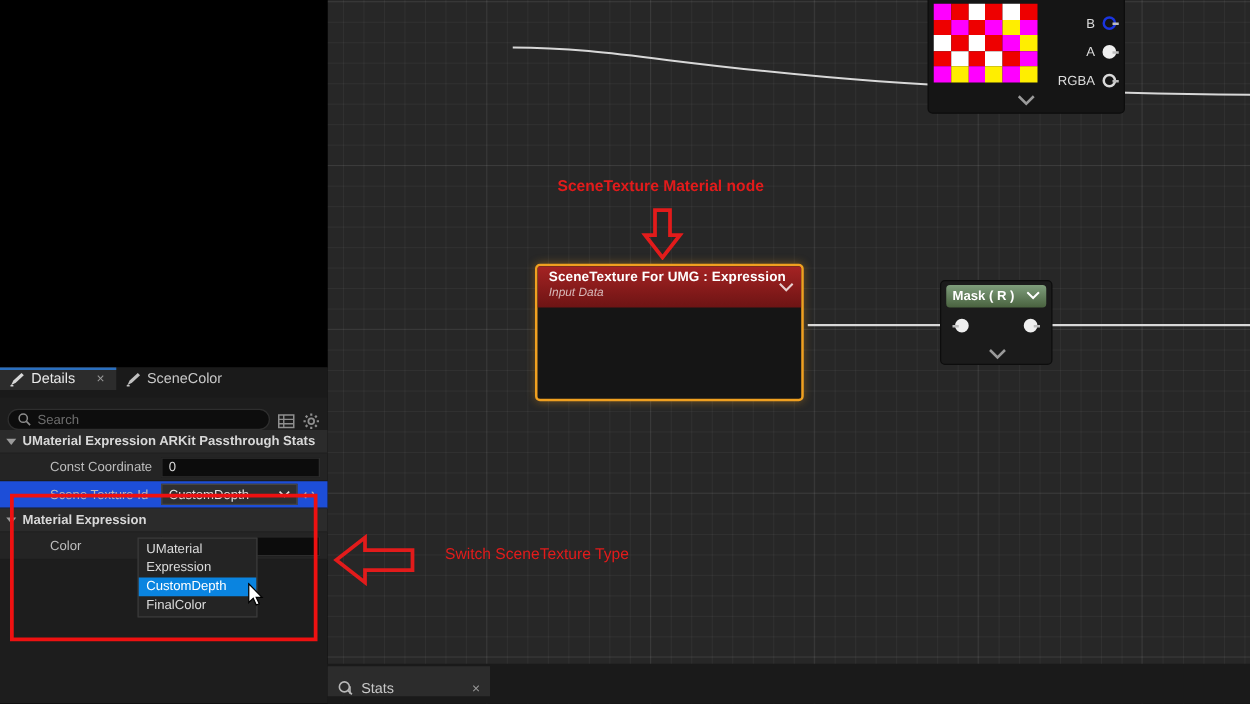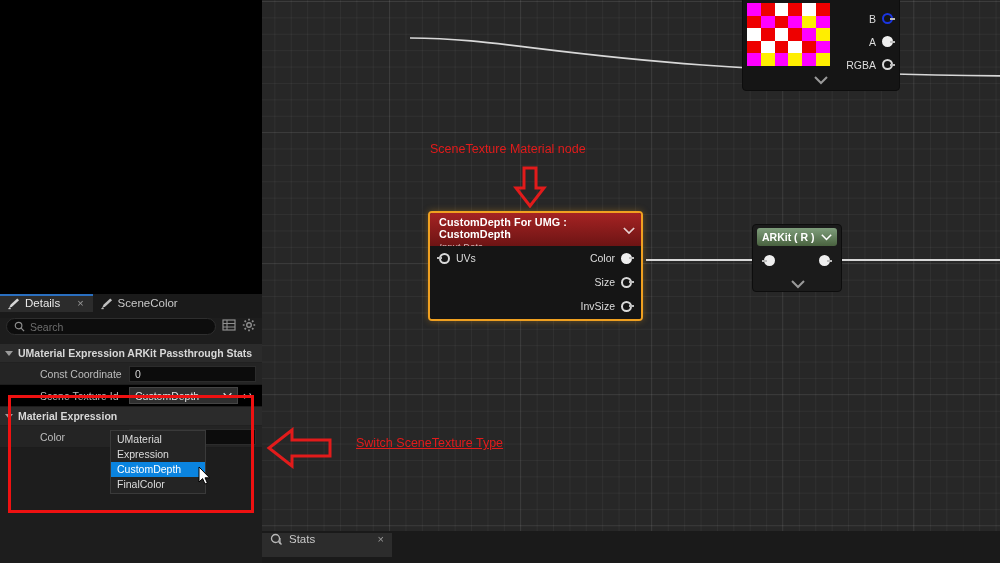--- a/index.html
+++ b/index.html
@@ -41,21 +41,21 @@
     position: relative;
   }
   .tab.active { background: #2c2c2c; color: #e9e9e9; }
   .tab.active::before {
     content:""; position:absolute; left:0; right:0; top:0; height:2px; background:#2a6fbf;
   }
   .tab .tclose { margin-left: 12px; font-size: 11px; color: #9a9a9a; }
   .pen-icon { width: 13px; height: 13px; display:block; }
 
   .searchrow {
-    display: flex; align-items: flex-start; gap: 6px;
+    display: flex; align-items: flex-end; gap: 6px;
     height: 26px; padding: 0 6px; background: #1d1d1d;
   }
   .searchbox {
     flex: 1; height: 17px; border-radius: 9px; background: #0d0d0d;
     border: 1px solid #2e2e2e; display: flex; align-items: center;
     padding: 0 7px; gap: 5px;
   }
   .searchbox input {
     flex:1; background: transparent; border: 0; outline: 0;
     color: #c9c9c9; font-size: 10.5px; font-family: "Liberation Sans", sans-serif;
@@ -67,21 +67,21 @@
     display:flex; align-items:center; gap:5px;
     height: 19px; padding-left: 5px;
     background: #2b2b2b; border-bottom: 1px solid #212121;
     font-size: 10.5px; font-weight: bold; color: #d8d8d8;
   }
   .tri { width:0;height:0;border-left:4px solid transparent;border-right:4px solid transparent;border-top:5px solid #9b9b9b;}
   .prop-row {
     display:flex; align-items:center; height: 22px;
     background: #242424; border-bottom: 1px solid #1c1c1c; padding-left: 24px;
   }
-  .prop-row.alt { background:#000000; }
+  .prop-row.alt { background:#1d4ed8; }
   .prop-label { width: 105px; padding-left: 16px; font-size: 10.5px; color: #bdbdbd; }
   .prop-field { flex:1; padding-right: 6px; display:flex; align-items:center; }
   .val-input {
     width: 100%; height: 16px; background:#0c0c0c; border:1px solid #2c2c2c;
     color:#d6d6d6; font-size:10.5px; padding:0 5px; outline:0;
     font-family:"Liberation Sans", sans-serif;
   }
   .combo {
     width: 100%; height: 17px; background:#2f2f2f; border:1px solid #454545;
     display:flex; align-items:center; justify-content:space-between;
@@ -165,21 +165,21 @@
   
   .anno-text { position: absolute; color: #e21b1b; font-size: 12.5px; white-space: nowrap; }
   #red-rect {
     position: absolute; left: 8px; top: 395px; width: 246px; height: 118px;
     border: 3px solid #ee1111; z-index: 35;
   }
 
   
   #stats-tab {
     position: absolute; left: 262px; top: 533px; width: 130px; height: 24px;
-    background: #2c2c2c; display:flex; align-items:flex-start; gap:6px; padding: 0 8px;
+    background: #2c2c2c; display:flex; align-items:flex-end; gap:6px; padding: 0 8px;
     font-size: 11.5px; color: #c8c8c8;
   }
   #stats-strip { position:absolute; left:262px; top:531px; width:738px; height:32px; background:#1a1a1a; }
 </style>
 </head>
 <body>
 
 <div id="app">
 
   <div id="graph">
@@ -189,26 +189,26 @@
     </svg>
 
     <svg class="wire" style="left:384px; top:248px; width:120px; height:24px;" viewBox="0 0 120 24">
       <path d="M0,12 L120,12" stroke="#d8d8d8" stroke-width="1.8" fill="none"></path>
     </svg>
 
     <svg class="wire" style="left:568px; top:248px; width:172px; height:24px;" viewBox="0 0 172 24">
       <path d="M0,12 L172,12" stroke="#d8d8d8" stroke-width="1.8" fill="none"></path>
     </svg>
 
-    <div class="anno-text" style="left:168px; top:142px;">SceneTexture Material node</div>
+    <div class="anno-text" style="left:184px; top:142px;font-weight:bold;">SceneTexture Material node</div>
     <svg style="position:absolute;left:251px;top:166px;width:34px;height:42px;" viewBox="0 0 34 42">
       <path d="M11,2 L23,2 L23,22 L31,22 L17,40 L3,22 L11,22 Z" fill="none" stroke="#e21b1b" stroke-width="3"></path>
     </svg>
 
-    <div class="anno-text" style="left:94px; top:436px;text-decoration:underline;">Switch SceneTexture Type</div>
+    <div class="anno-text" style="left:94px; top:436px;">Switch SceneTexture Type</div>
     <svg style="position:absolute;left:4px;top:427px;width:66px;height:42px;" viewBox="0 0 66 42">
       <path d="M64,13 L26,13 L26,3 L3,21 L26,39 L26,29 L64,29 Z" fill="none" stroke="#e21b1b" stroke-width="3"></path>
     </svg>
   </div>
 
   <div class="node" id="node-texture">
     <div class="tex-preview" id="checker">
         <div style="background: rgb(255, 0, 255);"></div>
         <div style="background: rgb(238, 0, 0);"></div>
         <div style="background: rgb(255, 255, 255);"></div>
@@ -256,51 +256,33 @@
     </div>
     <div class="node-foot-chev">
       <svg width="14" height="9" viewBox="0 0 14 9">
           <path d="M1,1 L7,7 L13,1" stroke="#9a9a9a" stroke-width="2" fill="none"></path>
         </svg>
     </div>
   </div>
 
   <div class="node" id="node-scenetexture">
     <div class="st-head">
-      <div class="st-title">CustomDepth For UMG : CustomDepth</div>
+      <div class="st-title">SceneTexture For UMG : Expression</div>
       <div class="st-sub">Input Data</div>
       <span class="head-chev">
         <svg width="12" height="8" viewBox="0 0 14 9">
             <path d="M1,1 L7,7 L13,1" stroke="#e7d0d0" stroke-width="2" fill="none"></path>
           </svg>
       </span>
     </div>
-    <div class="st-body">
-      <div class="pin-row" style="left:9px; top:6px;">
-        <span class="pin left"></span>
-        <span>UVs</span>
-      </div>
-      <div class="pin-row" style="right:9px; top:6px;">
-        <span>Color</span>
-        <span class="pin filled"></span>
-      </div>
-      <div class="pin-row" style="right:9px; top:30px;">
-        <span>Size</span>
-        <span class="pin"></span>
-      </div>
-      <div class="pin-row" style="right:9px; top:54px;">
-        <span>InvSize</span>
-        <span class="pin"></span>
-      </div>
-    </div>
   </div>
 
   <div class="node" id="node-mask">
     <div class="mask-head">
-      <span>ARKit ( R )</span>
+      <span>Mask ( R )</span>
       <span>
         <svg width="11" height="7" viewBox="0 0 14 9">
             <path d="M1,1 L7,7 L13,1" stroke="#ffffff" stroke-width="2" fill="none"></path>
           </svg>
       </span>
     </div>
     <div class="mask-body">
       <span class="pin filled left" style="position:absolute;left:11px;top:9px;"></span>
       <span class="pin filled" style="position:absolute;right:11px;top:9px;"></span>
       <span style="position:absolute;left:38px;top:29px;">

